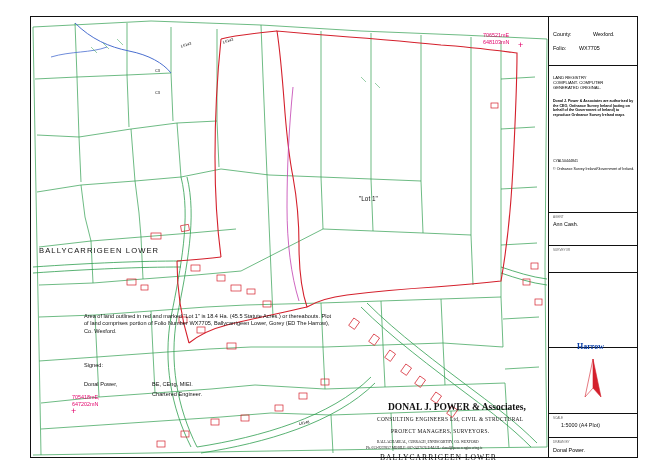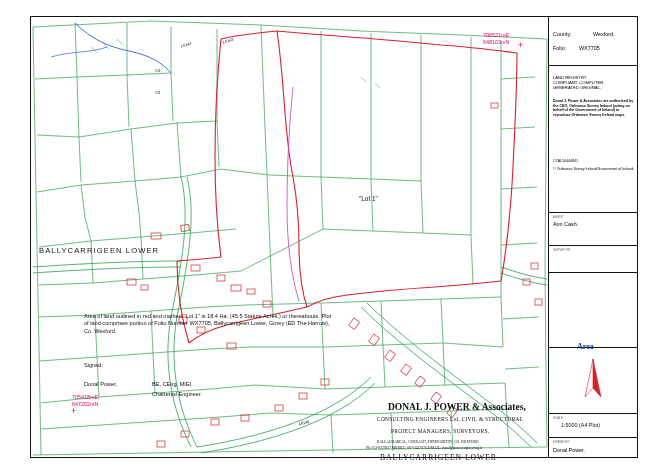--- a/index.html
+++ b/index.html
@@ -218,21 +218,21 @@
 GENERATED  ORIGINAL.</div>
     <div class="panel-txt panelsmall" style="top:82px;width:82px;font-weight:bold;">Donal J. Power &amp; Associates are authorised by the CEO, Ordnance Survey Ireland (acting on behalf of the Government of Ireland) to reproduce Ordnance Survey Ireland maps</div>
     <div class="panel-txt panelsmall" style="top:142px;width:82px;">CYAL50444841</div>
     <div class="panel-txt panelsmall" style="top:150px;width:82px;">© Ordnance Survey Ireland/Government of Ireland.</div>
 
     <div class="panel-txt panelmini" style="top:198px;color:#666;">AGENT</div>
     <div class="panel-txt panelhead" style="top:204px;">Ann Cash.</div>
 
     <div class="panel-txt panelmini" style="top:231px;color:#666;">SURVEYOR</div>
 
-    <div class="panel-txt northword" style="top:325px;left:28px;">Area</div>
+    <div class="panel-txt northword" style="top:325px;left:28px;">Harrow</div>
     <svg style="position:absolute;left:30px;top:340px;" width="28" height="46">
       <polygon points="14,2 22,40 14,31" fill="#d4202c" stroke="#d4202c" stroke-width="0.6"></polygon>
       <polygon points="14,2 6,40 14,31" fill="#ffffff" stroke="#d4202c" stroke-width="0.6"></polygon>
     </svg>
 
     <div class="panel-txt panelmini" style="top:399px;color:#666;">SCALE</div>
     <div class="panel-txt scaleword" style="top:405px;left:12px;">1:5000   (A4 Plot)</div>
 
     <div class="panel-txt panelmini" style="top:423px;color:#666;">DRAWN BY</div>
     <div class="panel-txt panelhead" style="top:430px;">Donal Power.</div>

